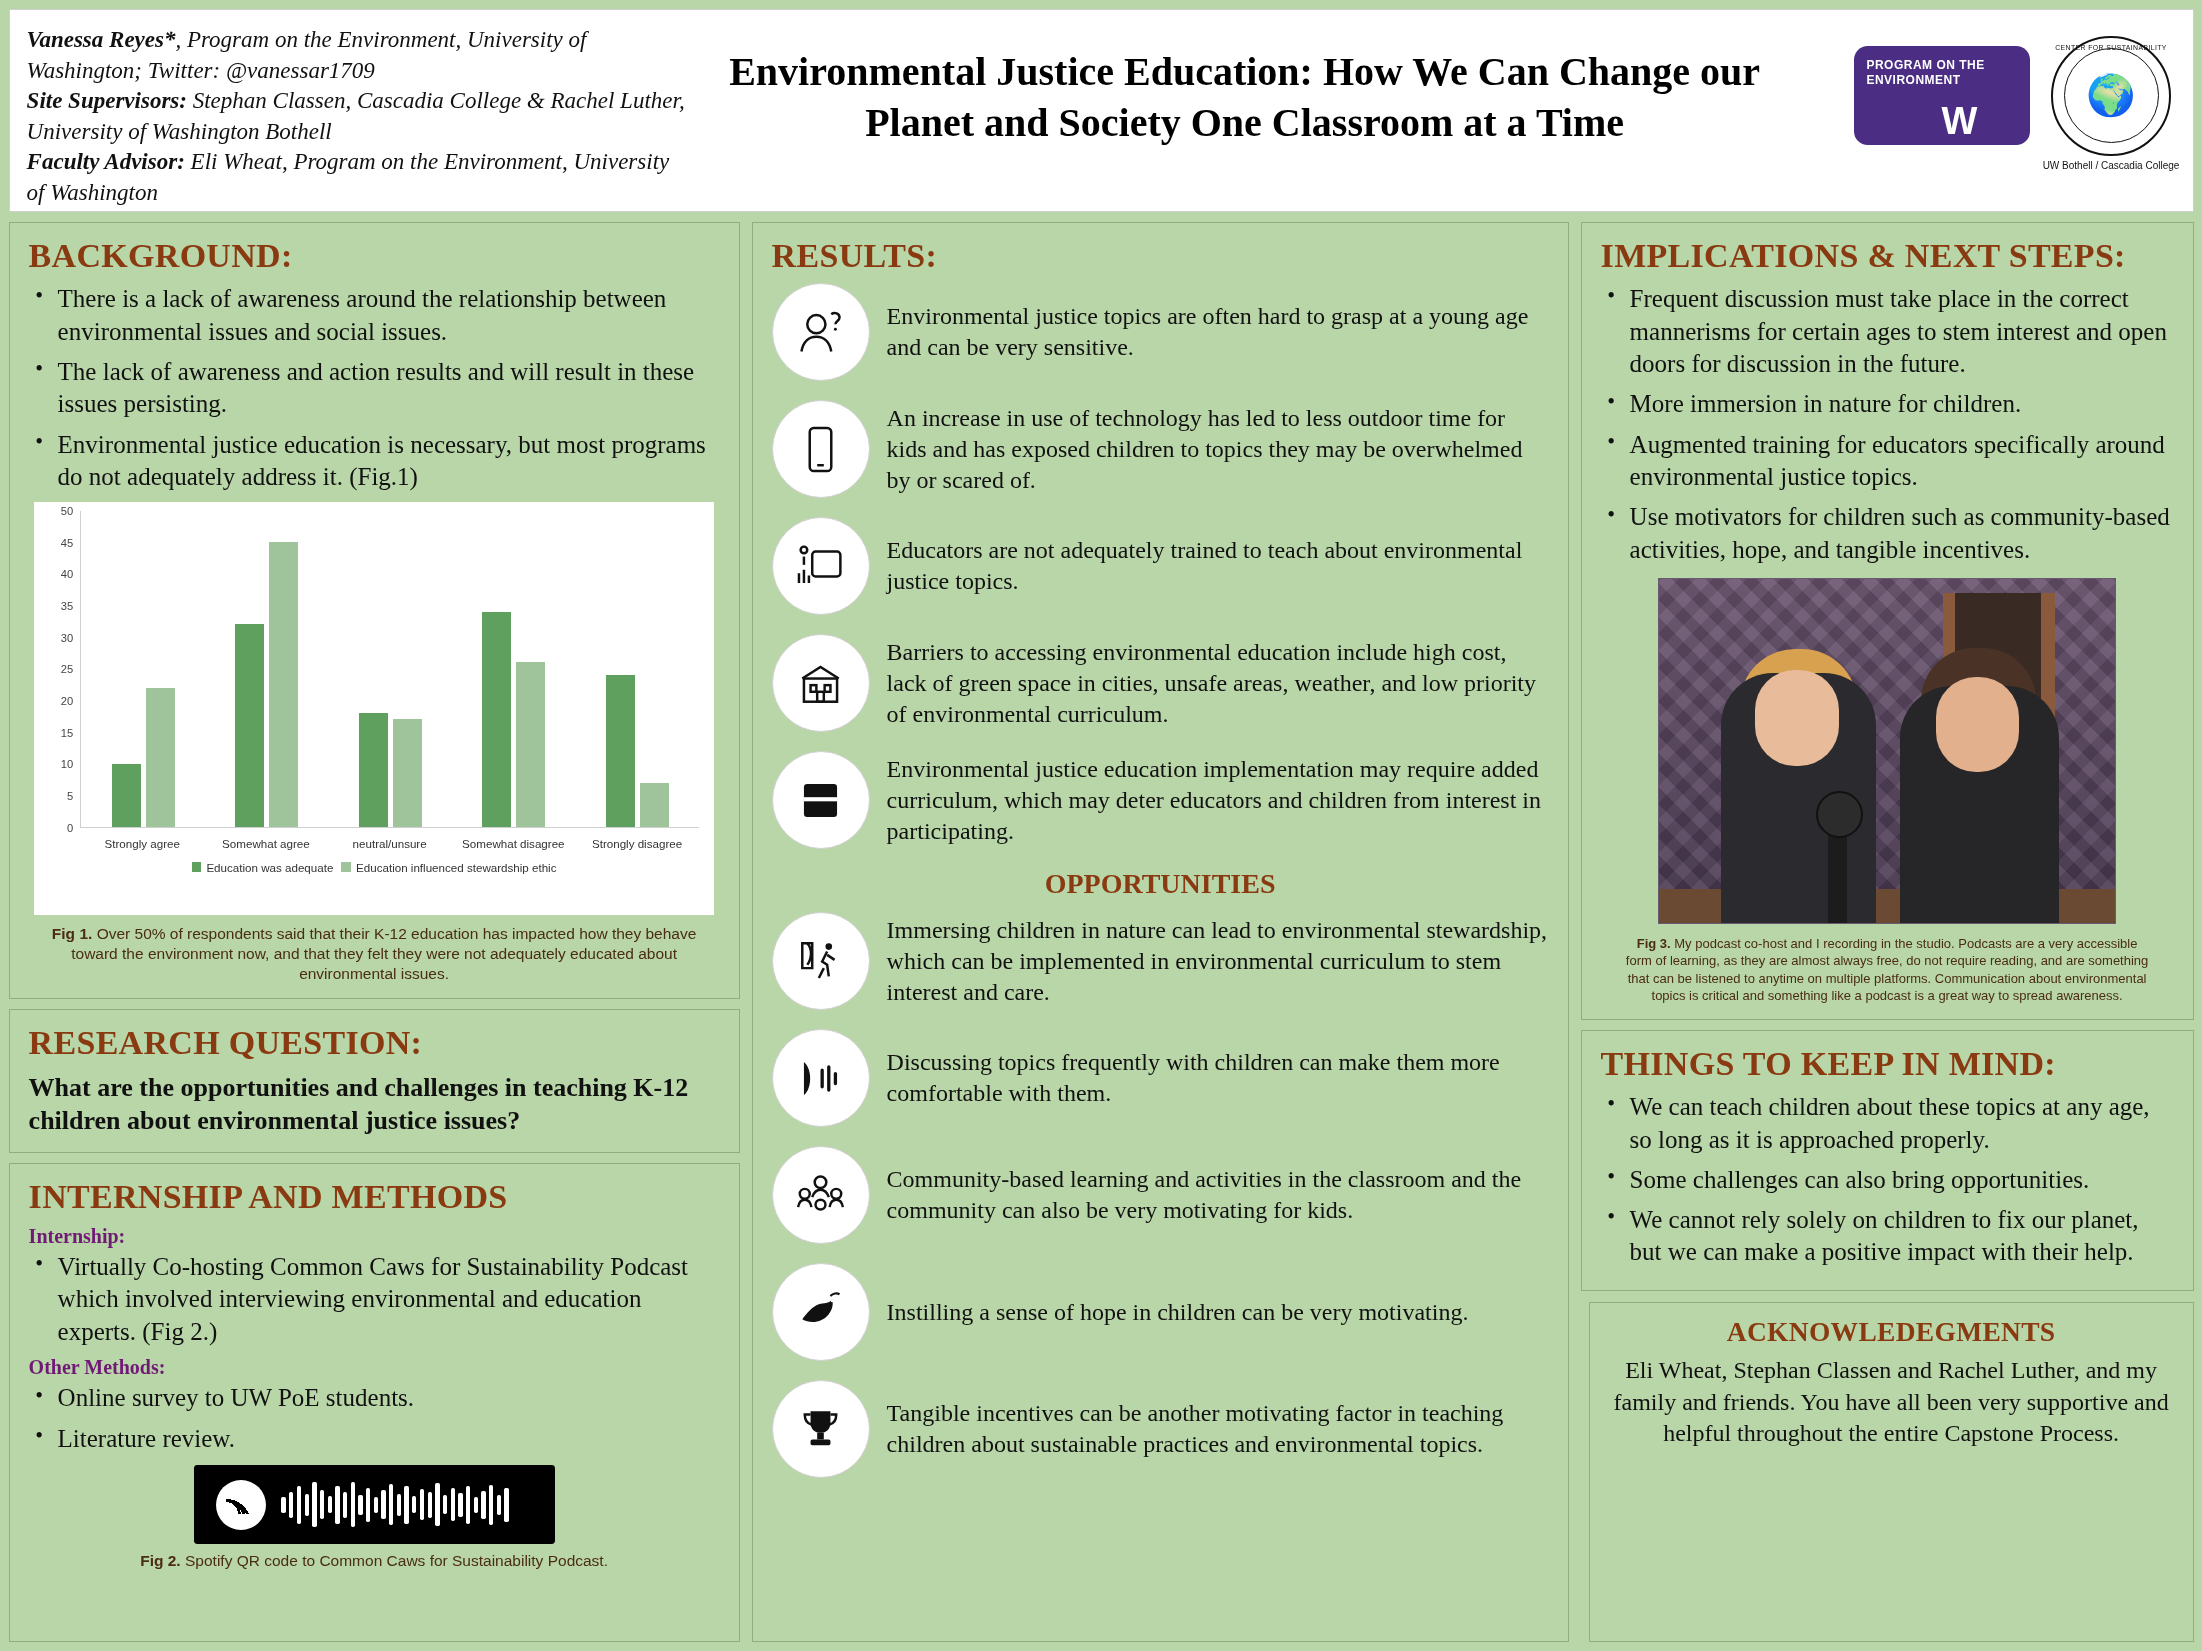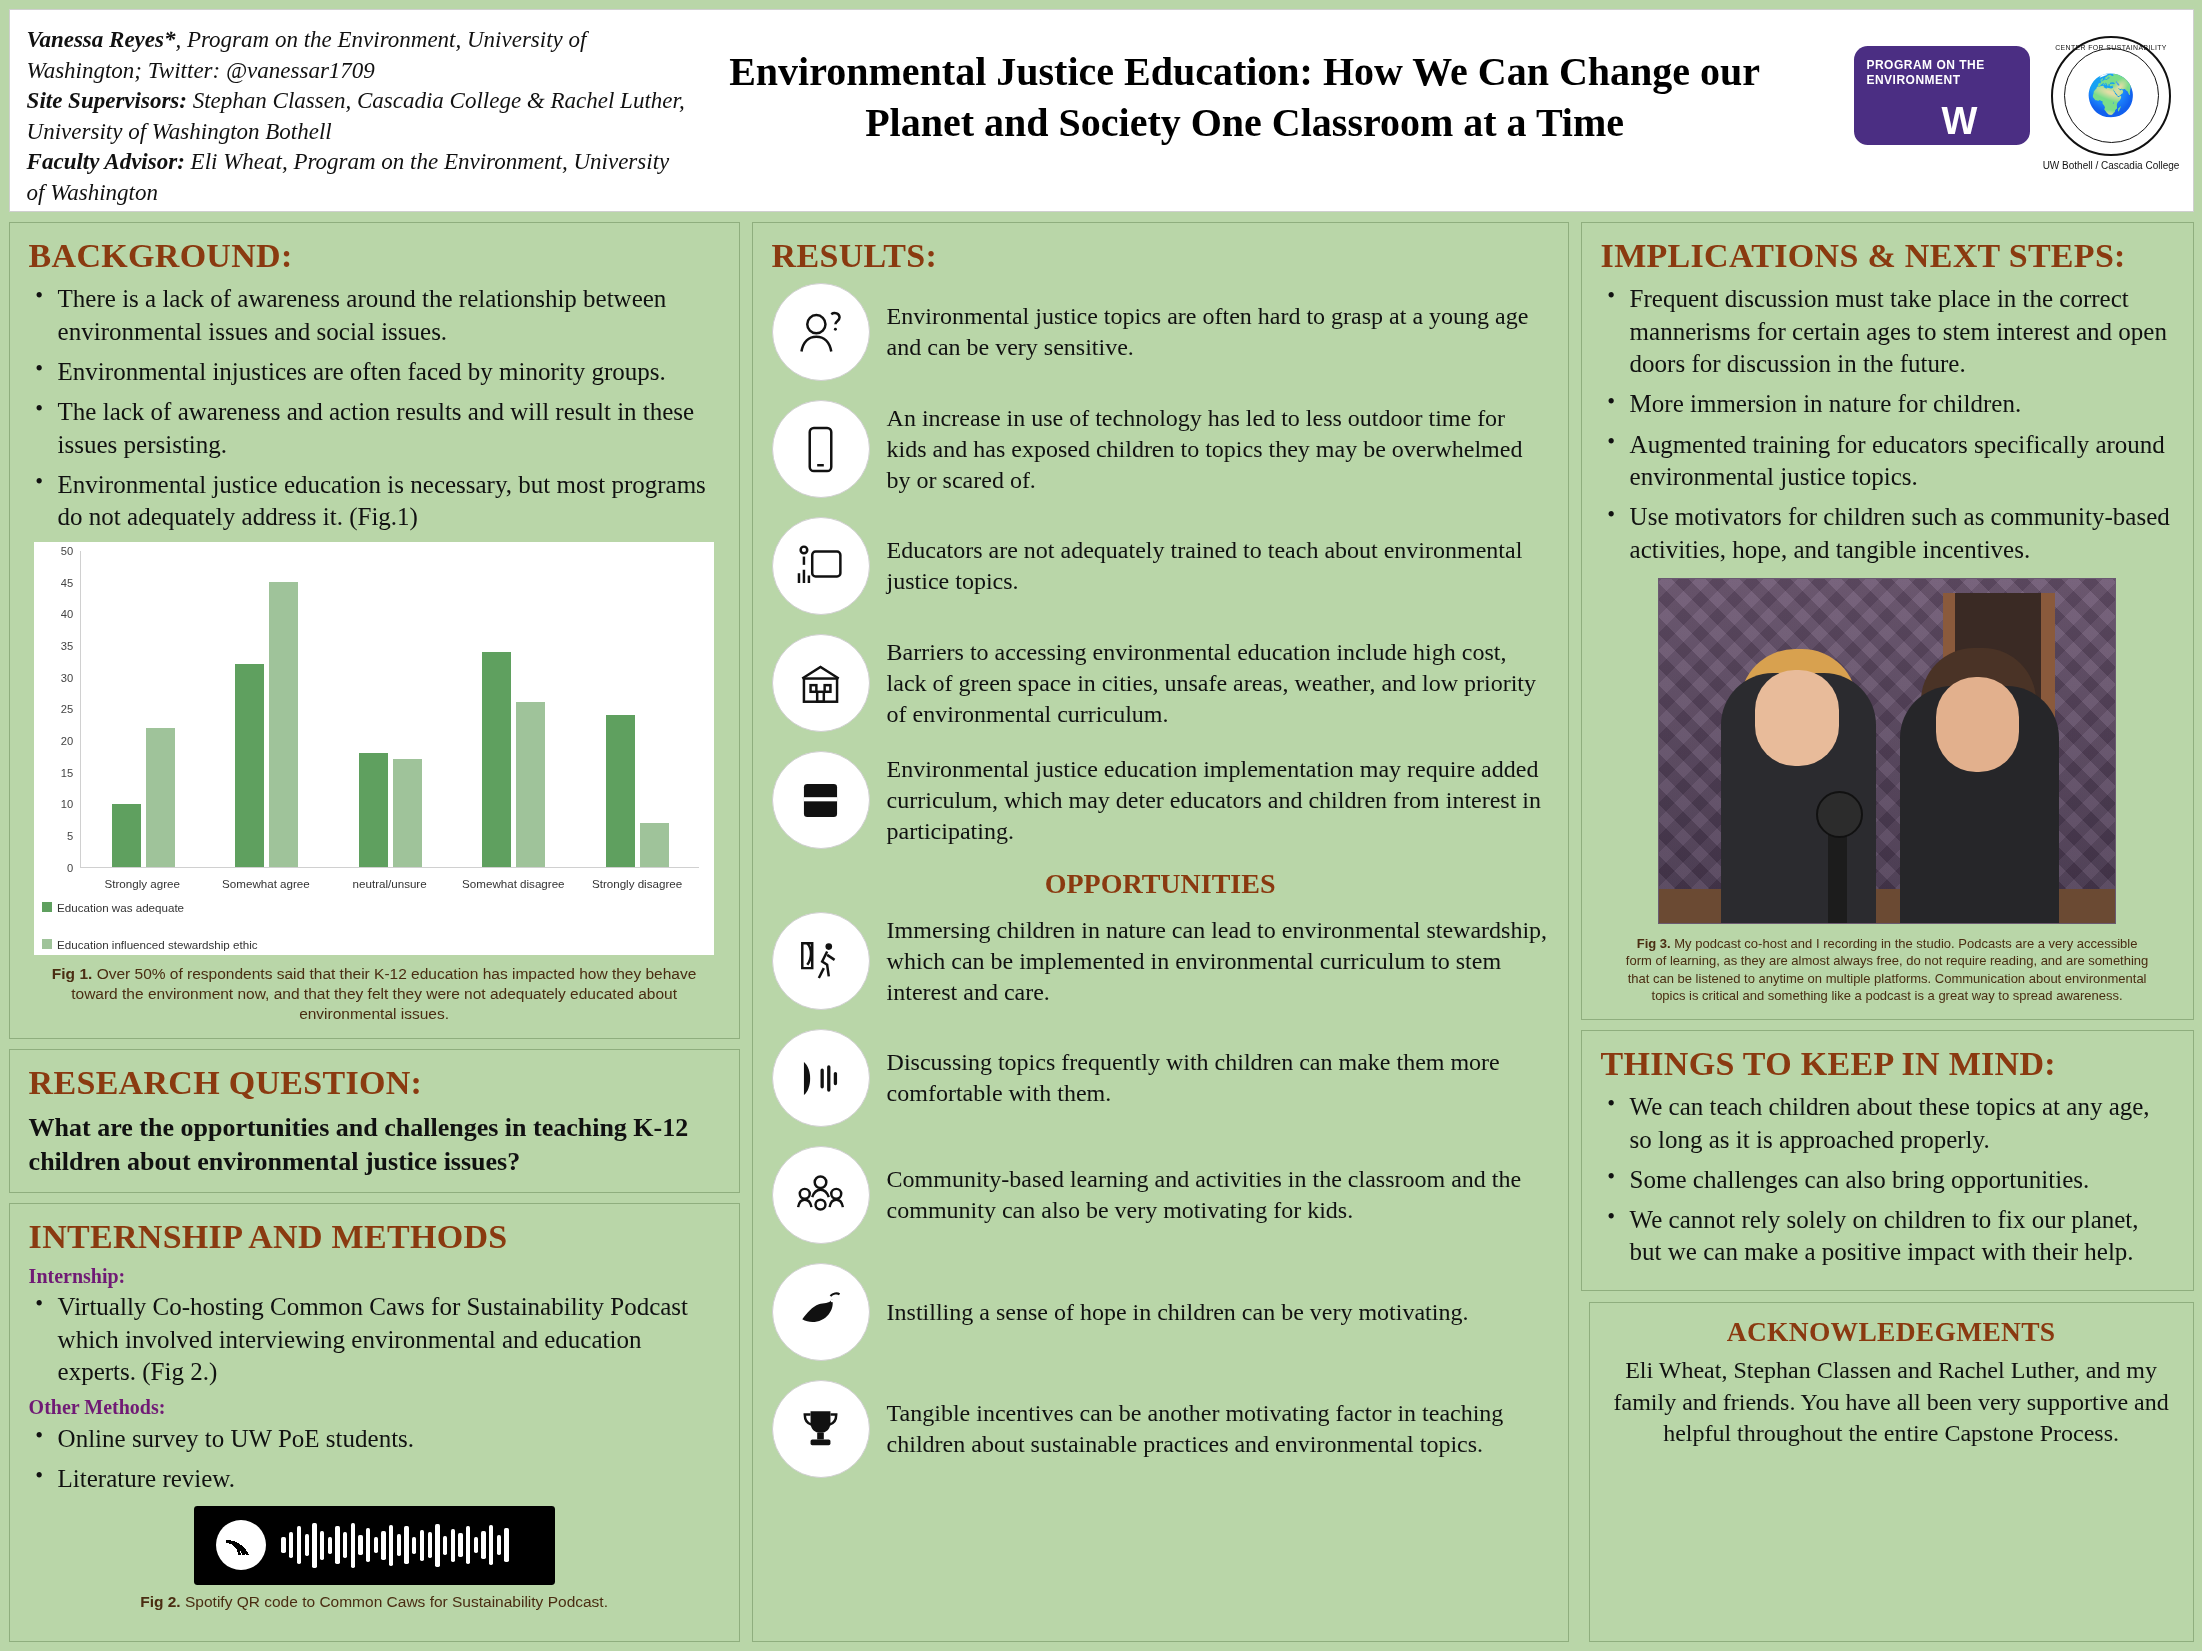--- a/index.html
+++ b/index.html
@@ -112,21 +112,21 @@
   .chart-area { position:relative; height:336px; margin-left:38px; margin-right:6.9px; }
   .y-axis { position:absolute; left:-38px; top:0; bottom:19px; width:36px; }
   .y-tick { position:absolute; right:5.2px; font-family:"Liberation Sans", sans-serif; font-size:11.2px; color:#444; transform:translateY(-50%); }
   .plot { position:absolute; left:0; right:0; top:0; bottom:19px; border-left:0.9px solid #d0d0d0; border-bottom:0.9px solid #d0d0d0; display:flex; align-items:flex-end; justify-content:space-around; }
   .group { width:17%; height:100%; display:flex; align-items:flex-end; justify-content:center; gap:5.2px; }
   .bar { width:29px; }
   .bar.s1 { background:#5fa05f; }
   .bar.s2 { background:#9fc39a; }
   .x-labels { position:absolute; left:0; right:0; bottom:-3.4px; display:flex; justify-content:space-around; }
   .x-labels span { width:17%; text-align:center; font-family:"Liberation Sans", sans-serif; font-size:11.6px; color:#333; line-height:1.15; }
-  .legend { display:flex; justify-content:center; gap:24px; margin-top:13.8px; font-family:"Liberation Sans", sans-serif; font-size:11.6px; color:#333;flex-direction:column; }
+  .legend { display:flex; justify-content:center; gap:8px; margin-top:13.8px; font-family:"Liberation Sans", sans-serif; font-size:11.6px; color:#333; }
   .legend i { display:inline-block; width:9.5px; height:9.5px; margin-right:5.2px; }
   .legend i.s1 { background:#5fa05f; }
   .legend i.s2 { background:#9fc39a; }
   .fig-caption { text-align:center; font-size:15.5px; line-height:1.3; color:#4a2d12; margin:8.6px 13.8px 0 13.8px; font-family:"Liberation Sans", sans-serif; }
   .fig-caption b { font-weight:bold; }
 
   .rq-text { font-size:26px; line-height:1.3; font-weight:bold; color:#111; margin:0; }
   .panel h3 { margin:5.2px 0 3.4px 0; font-size:20px; color:#701a75; font-weight:bold; }
 
   .spotify {
@@ -219,21 +219,20 @@
   </div>
 
   <div class="columns">
 
     <div class="col-left">
 
       <div class="panel" style="flex:0 0 auto;">
         <h2>BACKGROUND:</h2>
         <ul class="bullets">
           <li>There is a lack of awareness around the relationship between environmental issues and social issues.</li>
-          <li>Environmental injustices are often faced by minority groups.</li>
           <li>The lack of awareness and action results and will result in these issues persisting.</li>
           <li>Environmental justice education is necessary, but most programs do not adequately address it. (Fig.1)</li>
         </ul>
 
         <div class="chart-box">
           <div class="chart-area">
             <div class="y-axis" id="yaxis">
                 <div class="y-tick" style="top: 317px;">0</div>
                 <div class="y-tick" style="top: 285px;">5</div>
                 <div class="y-tick" style="top: 253px;">10</div>

